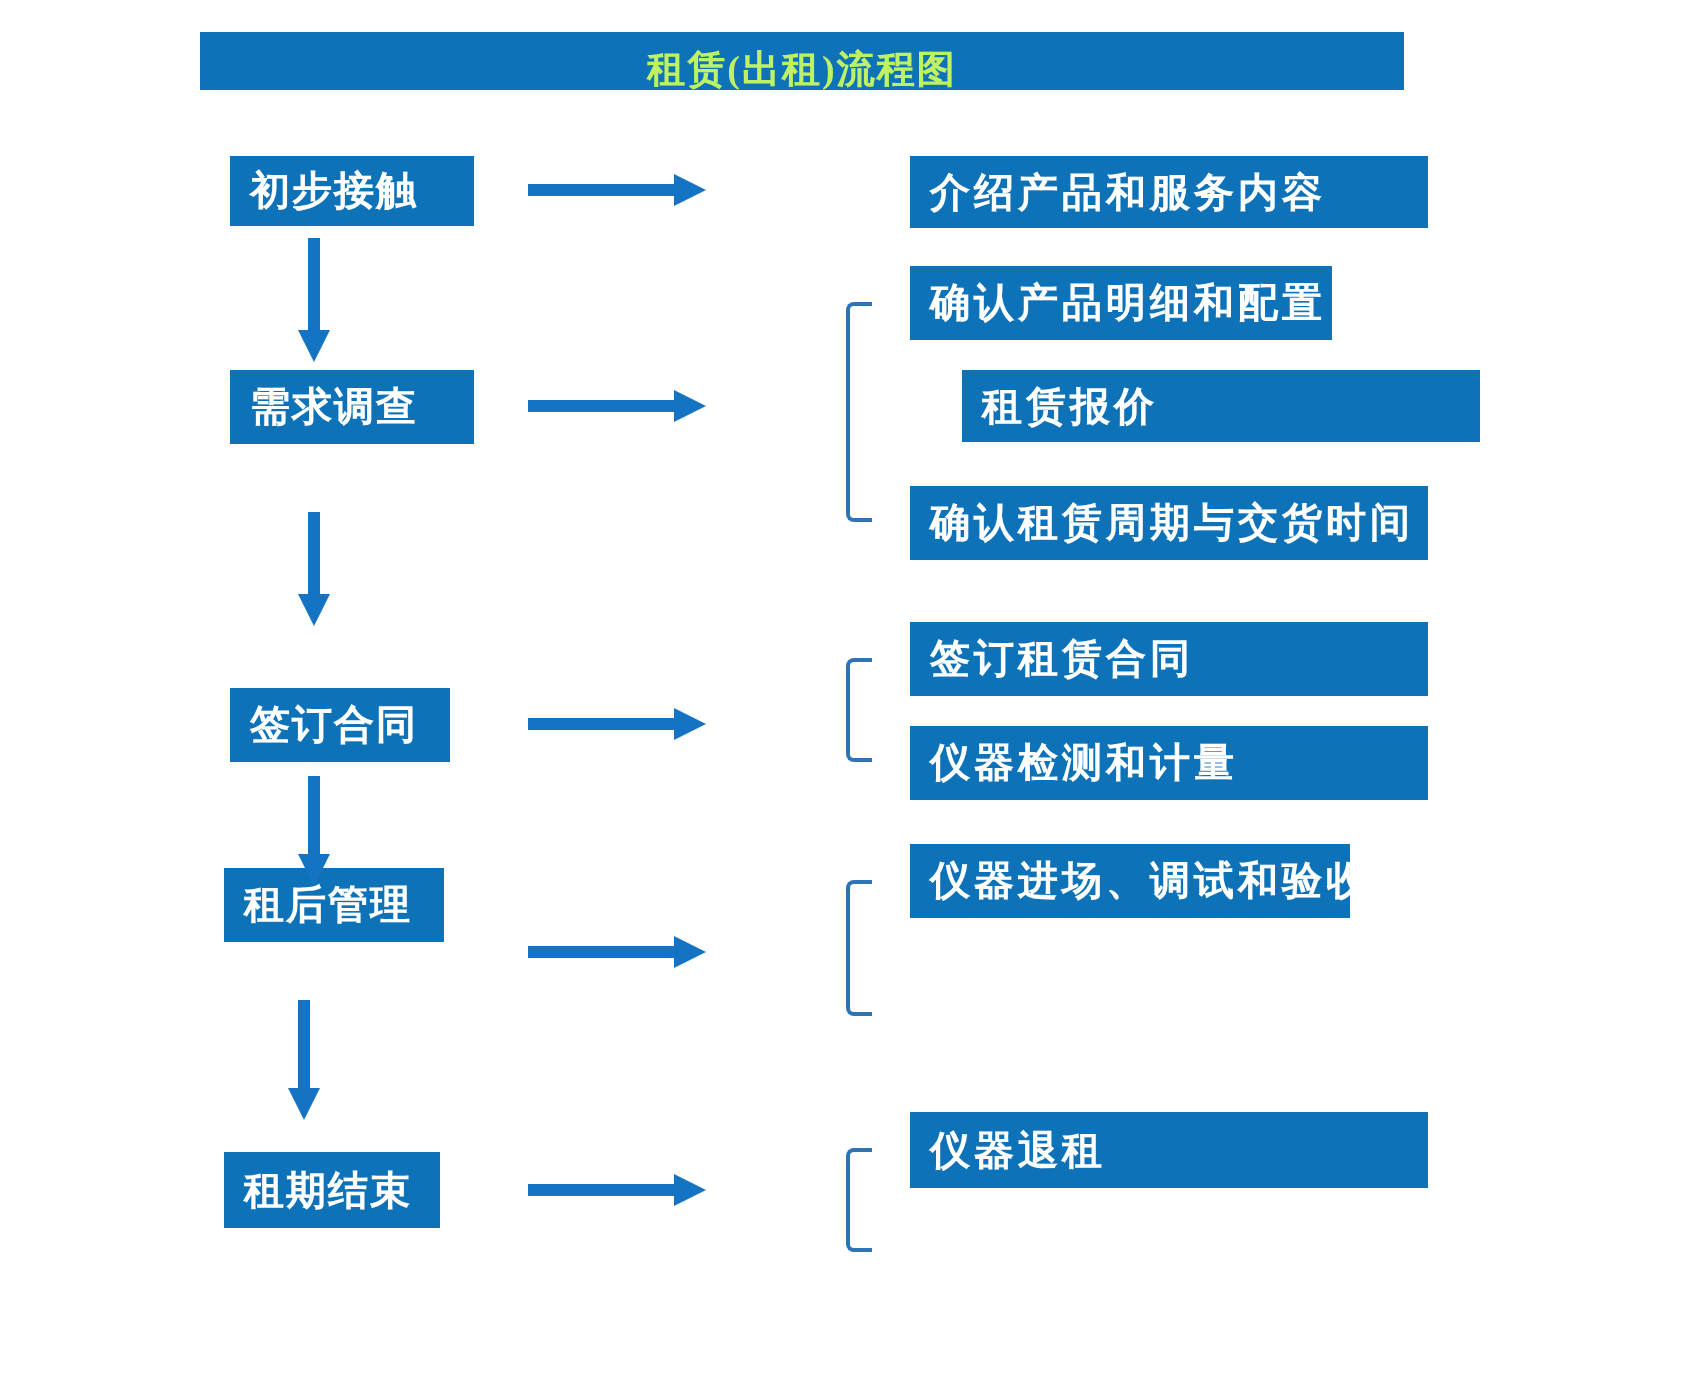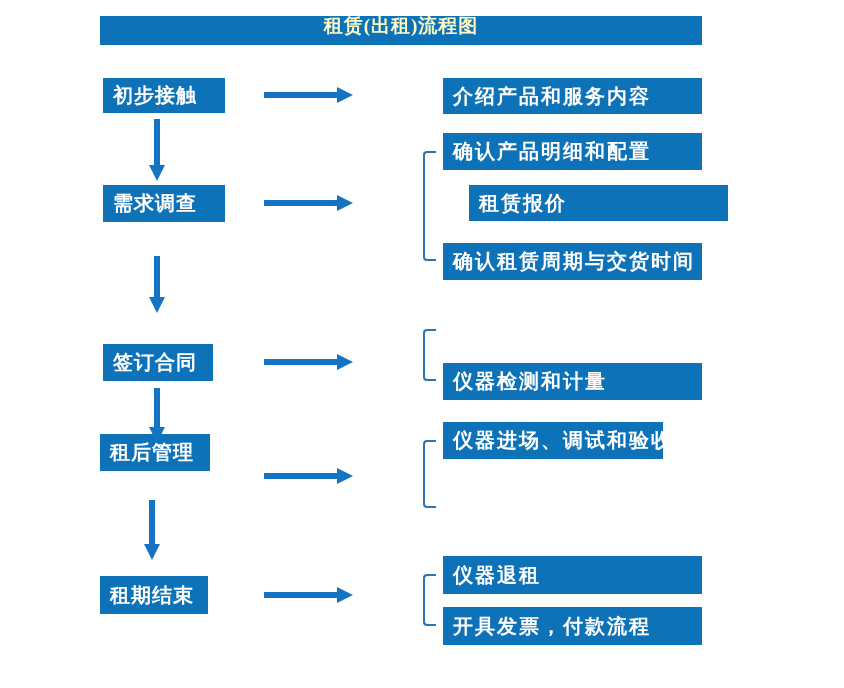--- a/index.html
+++ b/index.html
@@ -17,43 +17,44 @@
     overflow: hidden;
     font-family: "Liberation Sans", sans-serif;
   }
 
   
   .title-bar {
     position: absolute;
     left: 100px; top: 16px;
     width: 602px; height: 29px;
     background: #0e72b8;
-    color: #fef9c3;
+    color: #bef264;
     display: flex;
-    align-items: flex-start;
+    align-items: flex-end;
     justify-content: center;
   }
   .title-bar .title-text {
     font-family: "Liberation Serif", serif;
     font-weight: bold;
     font-size: 19px;
     letter-spacing: 1px;
     line-height: 1;
   }
 
   
   .box {
     position: absolute;
     background: #0e72b8;
     color: #ffffff;
     font-weight: bold;
     display: flex;
     align-items: center;
     white-space: nowrap;
     overflow: hidden;
+    margin-left: 12px;
   }
   .step {
     font-size: 20px;
     padding-left: 10px;
     letter-spacing: 1px;
   }
   .detail {
     font-size: 20px;
     padding-left: 10px;
     letter-spacing: 2px;
@@ -61,21 +62,21 @@
 
   
   .s1 { left: 103px; top: 78px;  width: 122px; height: 35px; }
   .s2 { left: 103px; top: 185px; width: 122px; height: 37px; }
   .s3 { left: 103px; top: 344px; width: 110px; height: 37px; }
   .s4 { left: 100px; top: 434px; width: 110px; height: 37px; }
   .s5 { left: 100px; top: 576px; width: 108px; height: 38px; }
 
   
   .d1  { left: 443px; top: 78px;  width: 259px; height: 36px; }
-  .d2  { left: 443px; top: 133px; width: 259px; height: 37px; }
+  .d2  { left: 443px; top: 133px; width: 211px; height: 37px; }
   .d3  { left: 469px; top: 185px; width: 259px; height: 36px; }
   .d4  { left: 443px; top: 243px; width: 259px; height: 37px; }
   .d5  { left: 443px; top: 311px; width: 259px; height: 37px; }
   .d6  { left: 443px; top: 363px; width: 259px; height: 37px; }
   .d7  { left: 443px; top: 422px; width: 220px; height: 37px; }
   .d8  { left: 443px; top: 490px; width: 259px; height: 37px; }
   .d9  { left: 443px; top: 556px; width: 259px; height: 38px; align-items: center; }
   .d10 { left: 443px; top: 607px; width: 259px; height: 38px; }
 
   
@@ -200,26 +201,26 @@
   </div>
   <div class="box detail d2">
     <span>确认产品明细和配置</span>
   </div>
   <div class="box detail d3">
     <span>租赁报价</span>
   </div>
   <div class="box detail d4">
     <span>确认租赁周期与交货时间</span>
   </div>
+  <div class="box detail d5">
+    <span>签订租赁合同</span>
+  </div>
   <div class="box detail d6">
     <span>仪器检测和计量</span>
   </div>
   <div class="box detail d7">
     <span>仪器进场、调试和验收</span>
   </div>
   <div class="box detail d9">
     <span>仪器退租</span>
   </div>
-  <div class="box detail d10">
-    <span>开具发票，付款流程</span>
-  </div>
 
 </div>
 
 </body></html>

